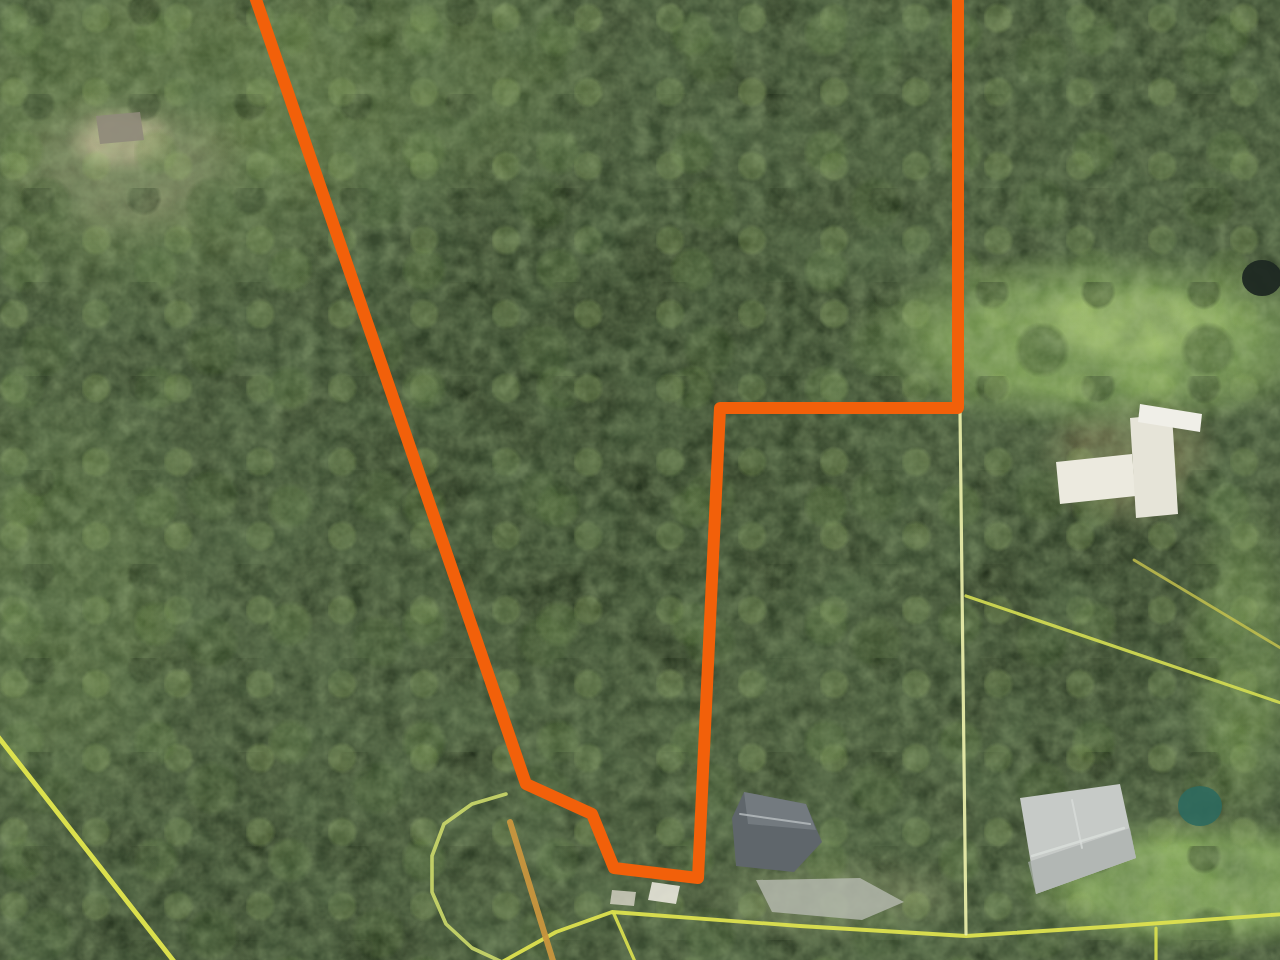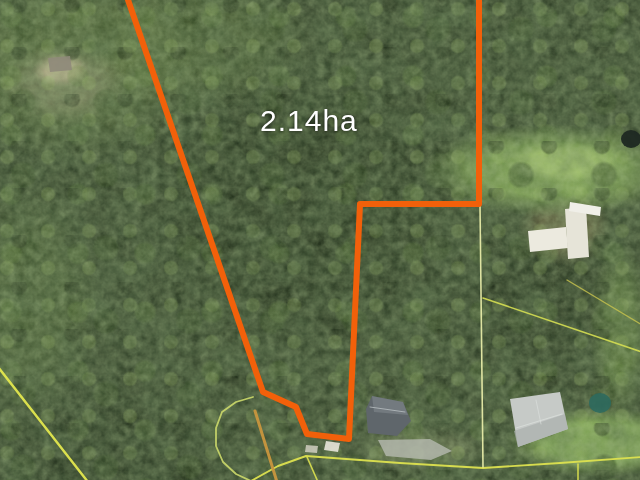--- a/index.html
+++ b/index.html
@@ -104,14 +104,13 @@
       <polyline points="578,464 578,482" fill="none" stroke="#dde24f" stroke-width="1.6" opacity="0.9" stroke-linecap="round" stroke-linejoin="round"></polyline>
       <polyline points="483,298 642,352" fill="none" stroke="#d5de52" stroke-width="1.6" opacity="0.9" stroke-linecap="round" stroke-linejoin="round"></polyline>
       <polyline points="567,280 642,325" fill="none" stroke="#c9c44e" stroke-width="1.4" opacity="0.8" stroke-linecap="round" stroke-linejoin="round"></polyline>
       <polyline points="-2,367 88,482" fill="none" stroke="#e3e74e" stroke-width="2.4" opacity="0.95" stroke-linecap="round" stroke-linejoin="round"></polyline>
       <polyline points="255,411 277,482" fill="none" stroke="#c9963e" stroke-width="3" opacity="0.95" stroke-linecap="round" stroke-linejoin="round"></polyline>
     </svg>
   <svg class="overlay" id="boundary-layer" width="640" height="480" viewBox="0 0 640 480">
       <polyline points="126,-6 263,392 296,407 307,434 349,439 360,204 479,204 479,-6" fill="none" stroke="#f2600a" stroke-width="6" stroke-linejoin="round" stroke-linecap="butt"></polyline>
     </svg>
 
-  <div class="area-label">2.14ha</div>
 </div>
 
 </body></html>

